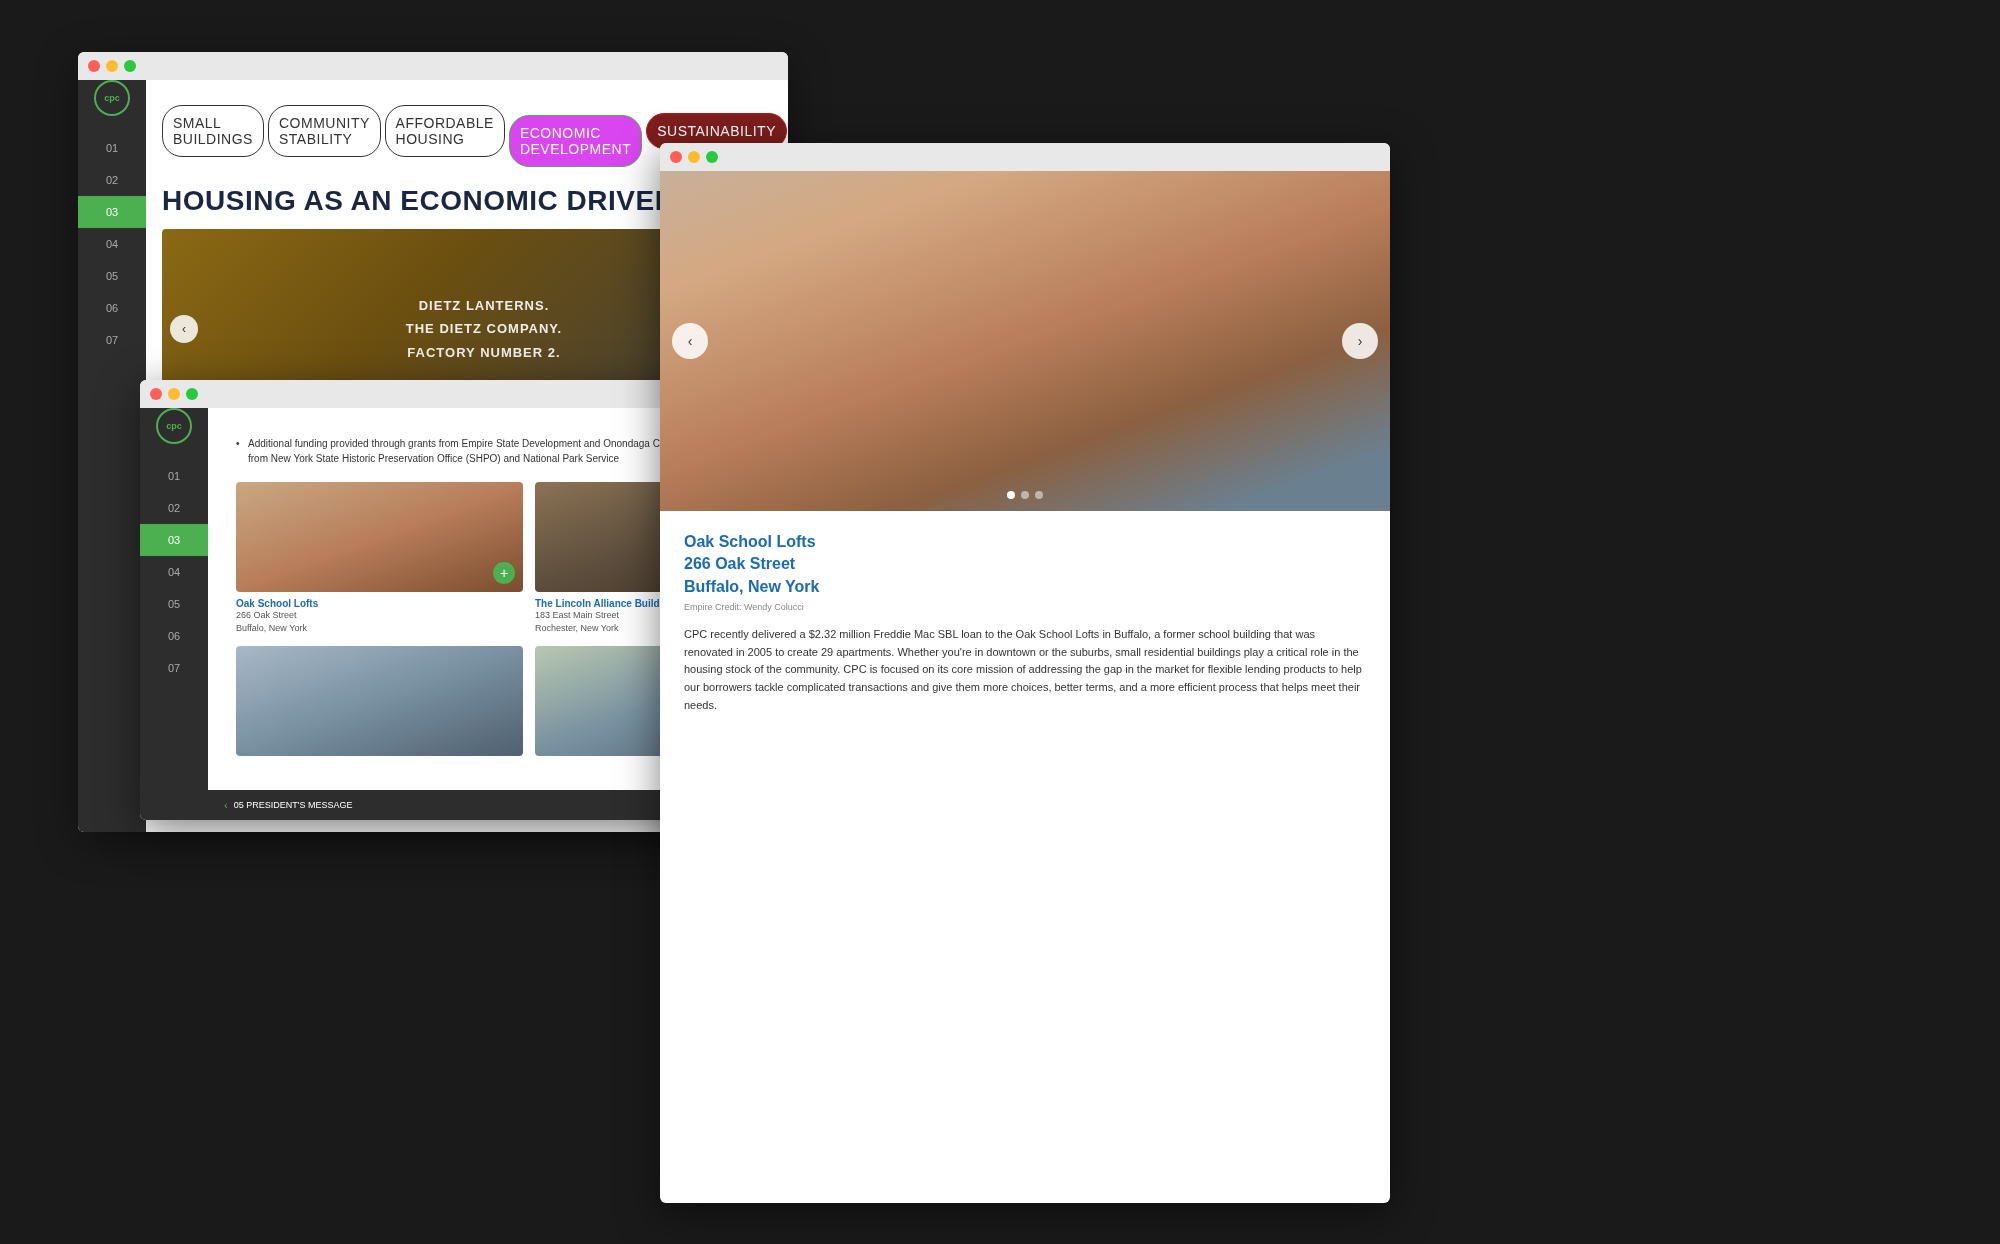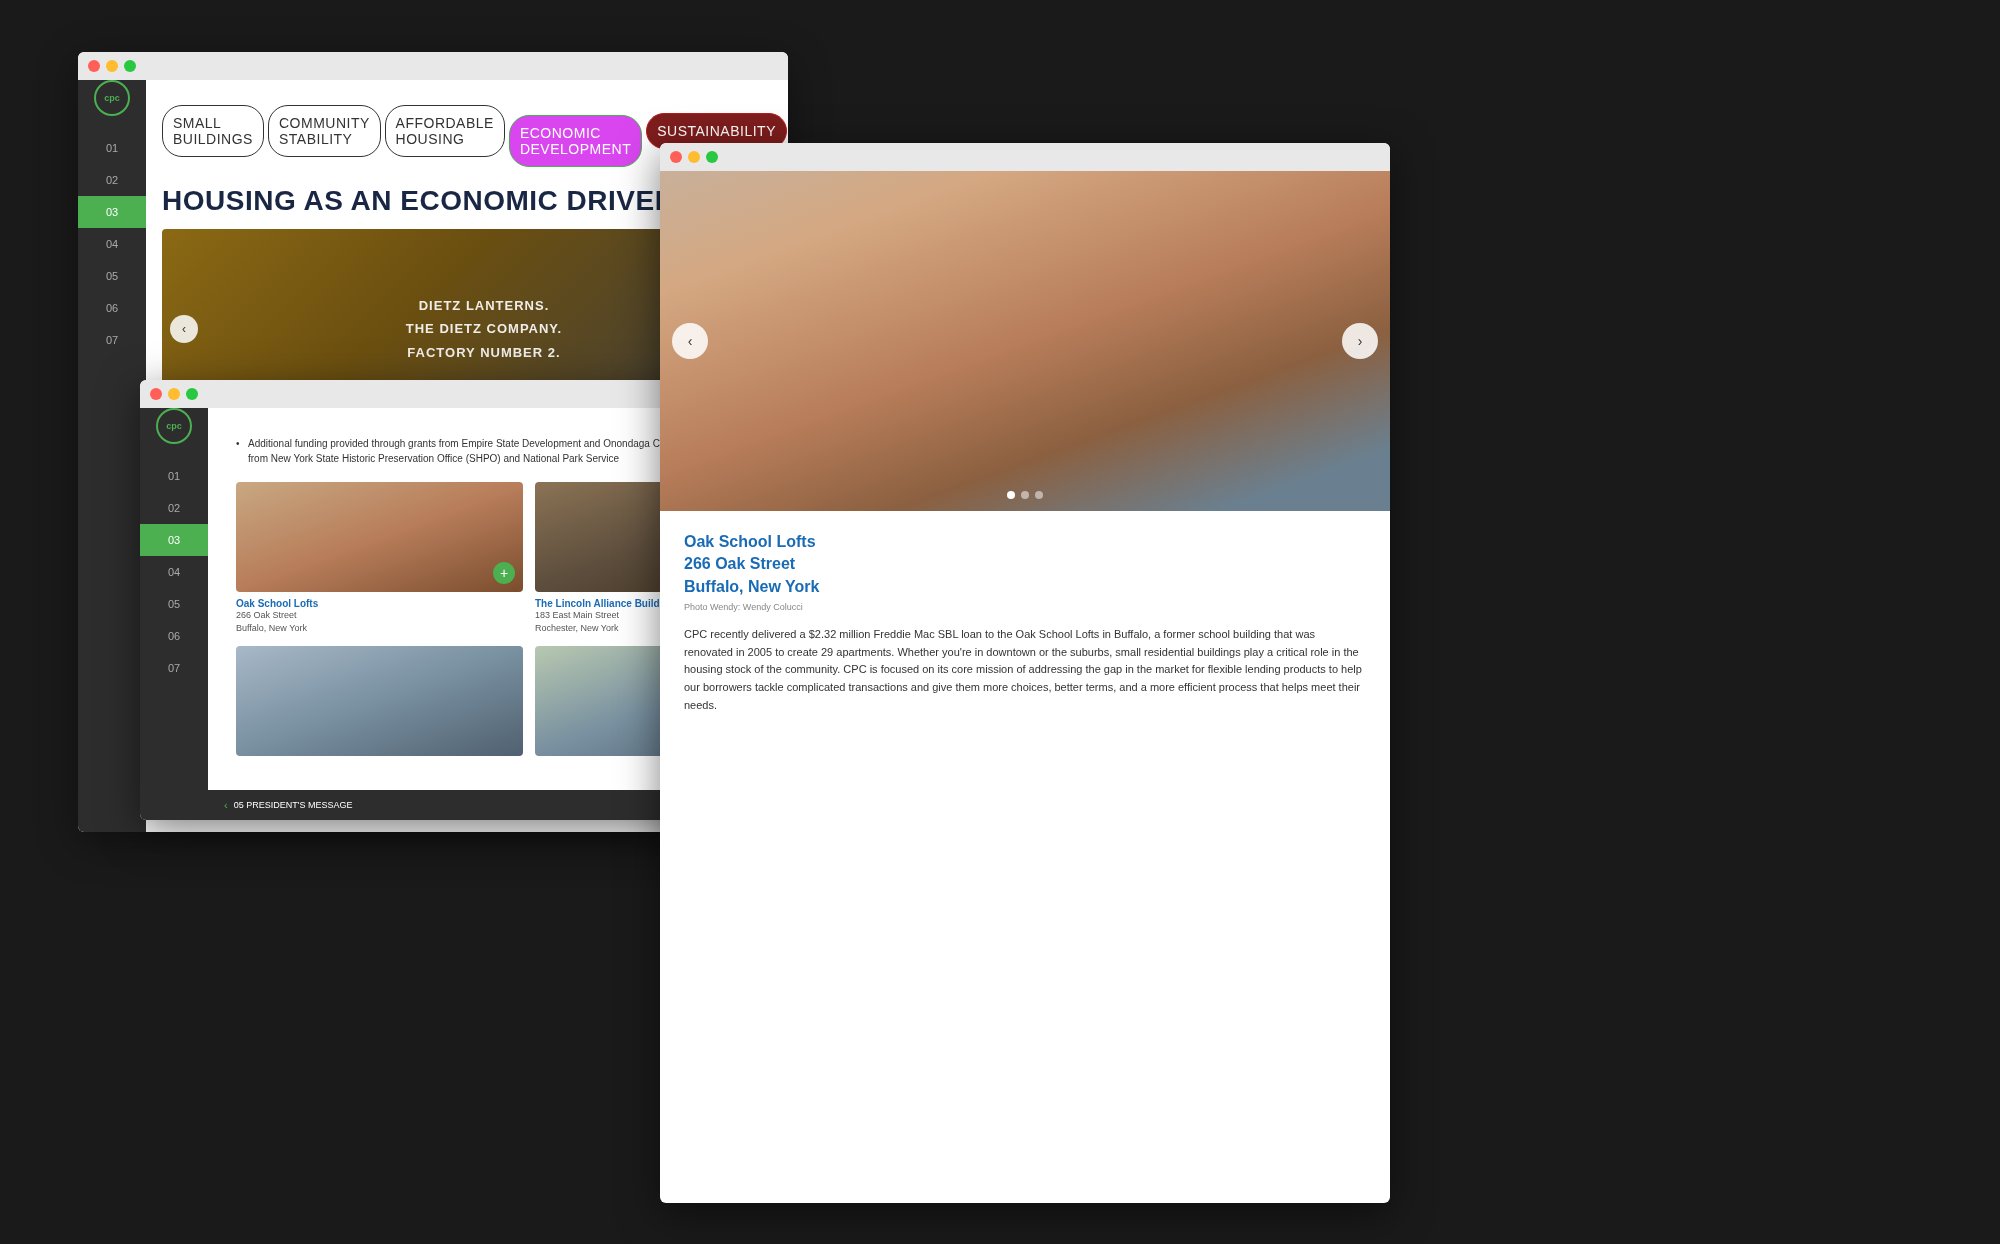--- a/index.html
+++ b/index.html
@@ -560,17 +560,17 @@
       <div class="carousel-dots">
         <div class="carousel-dot active"></div>
         <div class="carousel-dot"></div>
         <div class="carousel-dot"></div>
       </div>
     </div>
     <div class="detail-info">
       <div class="detail-title">Oak School Lofts</div>
       <div class="detail-title">266 Oak Street</div>
       <div class="detail-title">Buffalo, New York</div>
-      <div class="detail-photo-credit">Photo Wendy: Wendy Colucci</div>
+      <div class="detail-photo-credit">Empire Credit: Wendy Colucci</div>
       <div class="detail-desc">CPC recently delivered a $2.32 million Freddie Mac SBL loan to the Oak School Lofts in Buffalo, a former school building that was renovated in 2005 to create 29 apartments. Whether you're in downtown or the suburbs, small residential buildings play a critical role in the housing stock of the community. CPC is focused on its core mission of addressing the gap in the market for flexible lending products to help our borrowers tackle complicated transactions and give them more choices, better terms, and a more efficient process that helps meet their needs.</div>
     </div>
   </div>
 </div>
 
 </body></html>

